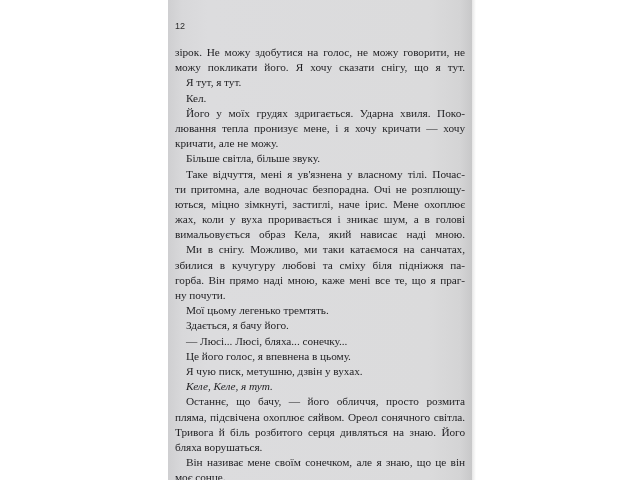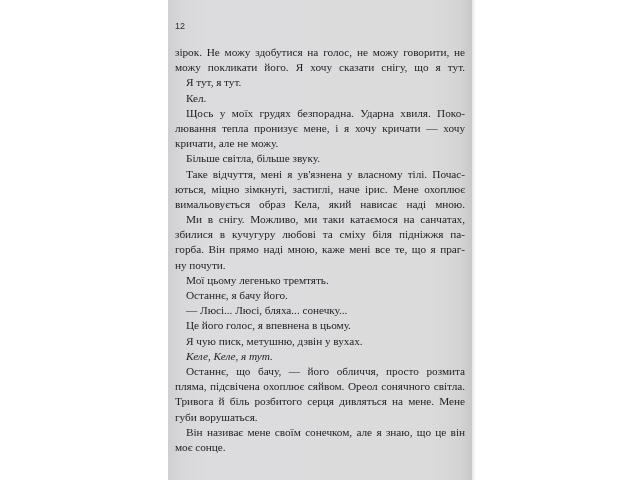--- a/index.html
+++ b/index.html
@@ -77,37 +77,39 @@
   <div class="page"></div>
   <div class="page-edge"></div>
 
   <div class="page-number">12</div>
 
   <div class="text-block" id="text-block">
   <span class="line">зірок. Не можу здобутися на голос, не можу говорити, не</span>
       <span class="line">можу покликати його. Я хочу сказати снігу, що я тут.</span>
       <span class="line indent last">Я тут, я тут.</span>
       <span class="line indent last">Кел.</span>
-      <span class="line indent">Щось у моїх грудях безпорадна. Ударна хвиля. Поко-</span>
+      <span class="line indent">Його у моїх грудях здригається. Ударна хвиля. Поко-</span>
       <span class="line">лювання тепла пронизує мене, і я хочу кричати — хочу</span>
       <span class="line last">кричати, але не можу.</span>
       <span class="line indent last">Більше світла, більше звуку.</span>
       <span class="line indent">Таке відчуття, мені я ув'язнена у власному тілі. Почас-</span>
+      <span class="line">ти притомна, але водночас безпорадна. Очі не розплющу-</span>
       <span class="line">ються, міцно зімкнуті, застиглі, наче ірис. Мене охоплює</span>
+      <span class="line">жах, коли у вуха проривається і зникає шум, а в голові</span>
       <span class="line">вимальовується образ Кела, який нависає наді мною.</span>
       <span class="line indent">Ми в снігу. Можливо, ми таки катаємося на санчатах,</span>
       <span class="line">збилися в кучугуру любові та сміху біля підніжжя па-</span>
       <span class="line">горба. Він прямо наді мною, каже мені все те, що я праг-</span>
       <span class="line last">ну почути.</span>
       <span class="line indent last">Мої цьому легенько тремтять.</span>
-      <span class="line indent last">Останнє, я бачу його.</span>
+      <span class="line indent last">Здається, я бачу його.</span>
       <span class="line indent last">— Люсі... Люсі, бляха... сонечку...</span>
       <span class="line indent last">Це його голос, я впевнена в цьому.</span>
       <span class="line indent last">Я чую писк, метушню, дзвін у вухах.</span>
       <span class="line indent last italic">Келе, Келе, я тут.</span>
       <span class="line indent">Останнє, що бачу, — його обличчя, просто розмита</span>
       <span class="line">пляма, підсвічена охоплює сяйвом. Ореол сонячного світла.</span>
-      <span class="line">Тривога й біль розбитого серця дивляться на мене. Мене</span>
-      <span class="line last">губи ворушаться.</span>
+      <span class="line">Тривога й біль розбитого серця дивляться на знаю. Його</span>
+      <span class="line last">бляха ворушаться.</span>
       <span class="line indent">Він називає мене своїм сонечком, але я знаю, що це він</span>
       <span class="line last">моє сонце.</span>
     </div>
 </div>
 
 </body></html>

